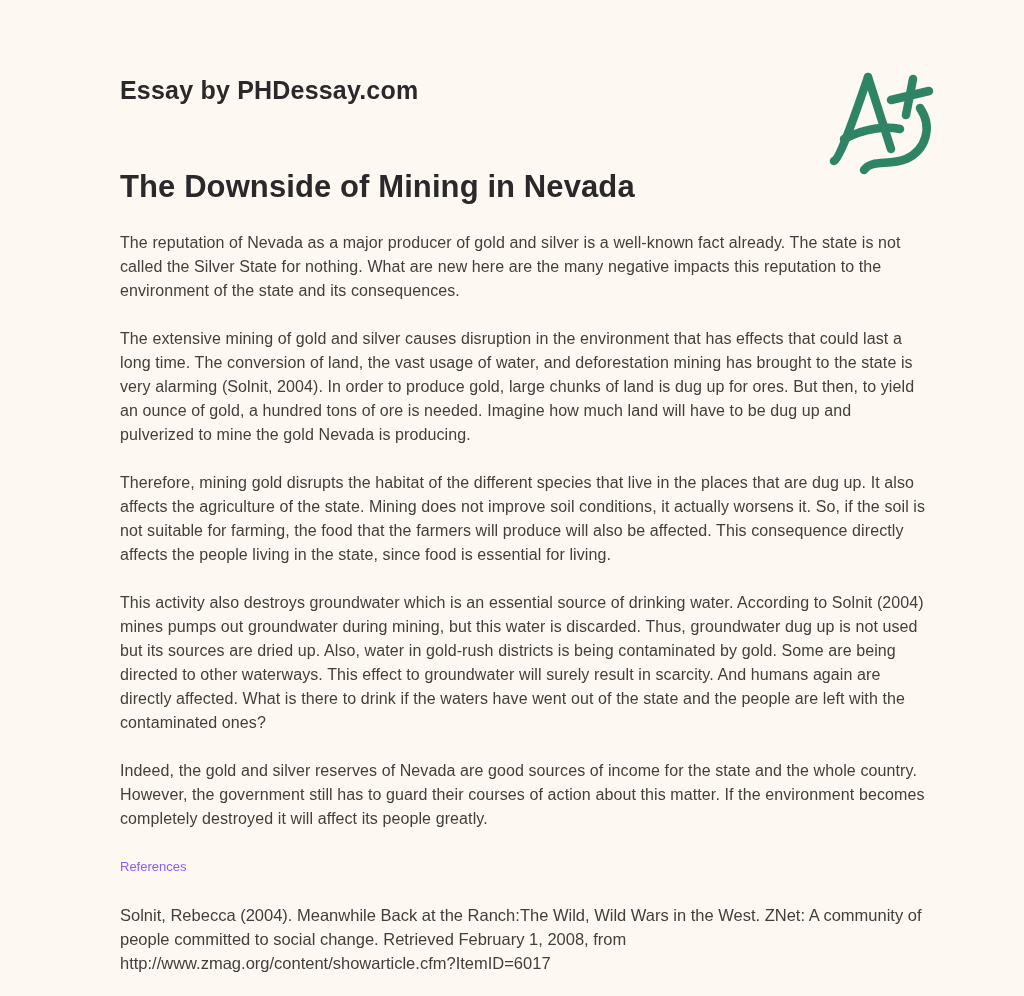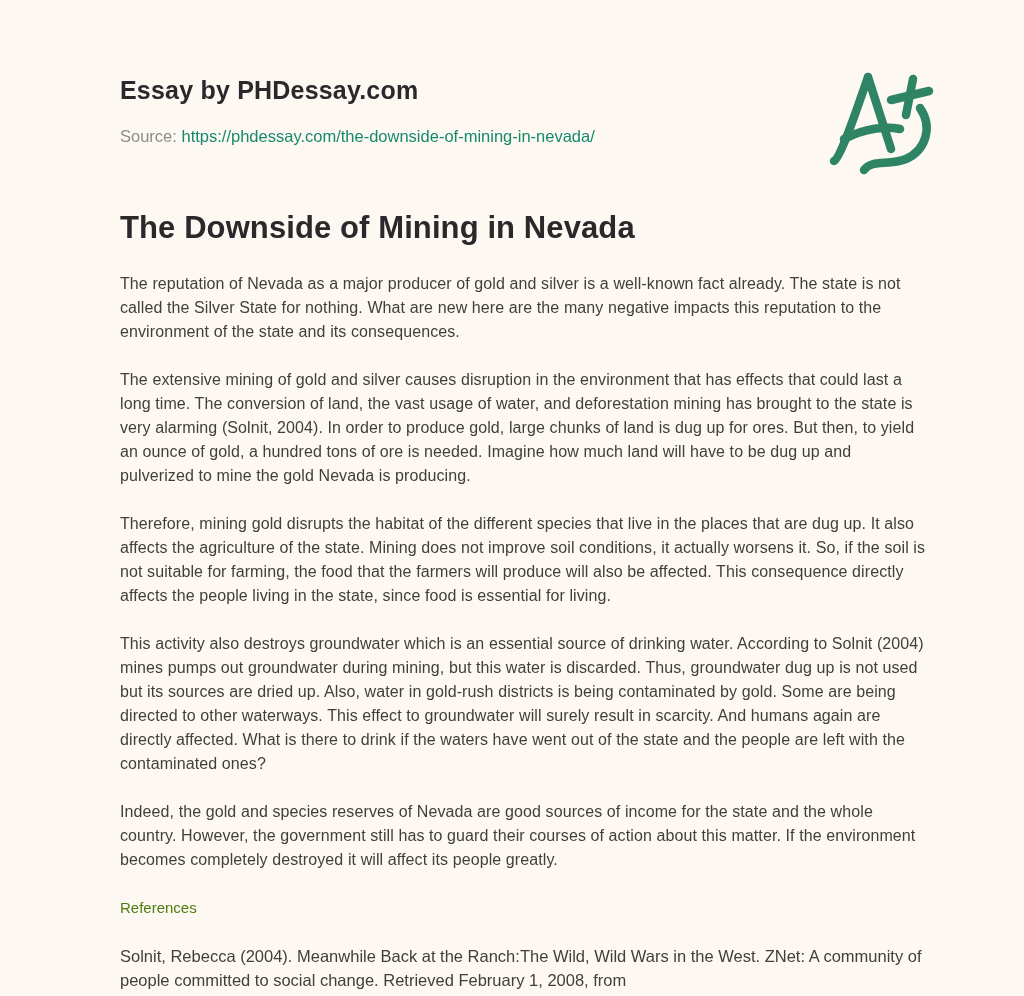--- a/index.html
+++ b/index.html
@@ -55,45 +55,41 @@
     margin-top: 26px;
   }
   .essay-body p {
     font-size: 16px;
     line-height: 24px;
     margin-bottom: 24px;
     color: #413E3C;
     letter-spacing: 0.1px;
   }
   .references-heading {
-    font-size: 15px;
+    font-size: 13px;
     line-height: 24px;
     font-weight: 400;
-    color: #4d7c0f;
+    color: #8b5cf6;
     margin-bottom: 24px;
   }
   .reference-entry {
     font-size: 16.5px;
     line-height: 24px;
     color: #413E3C;
     word-break: break-word;
   }
 </style>
 </head>
 <body>
 
 <div class="page">
 
   <div class="site-header">
     <div class="site-title">Essay by PHDessay.com</div>
 
-    <div class="source-line">
-      <span>Source:</span>
-      <a class="source-link">https://phdessay.com/the-downside-of-mining-in-nevada/</a>
-    </div>
 
     <div class="logo">
       <svg viewBox="0 0 122 114" fill="none" xmlns="http://www.w3.org/2000/svg">
         <g stroke="#2E8465" stroke-width="8.5" stroke-linecap="round" fill="none">
 
           <path d="M14 99 C 20 96, 34 56, 48 15"></path>
 
           <path d="M48 15 L 71 87"></path>
 
           <path d="M24 77 C 45 66, 66 64, 80 67"></path>
@@ -108,20 +104,20 @@
     </div>
   </div>
 
   <h1 class="essay-title">The Downside of Mining in Nevada</h1>
 
   <div class="essay-body">
     <p>The reputation of Nevada as a major producer of gold and silver is a well-known fact already. The state is not called the Silver State for nothing. What are new here are the many negative impacts this reputation to the environment of the state and its consequences.</p>
     <p>The extensive mining of gold and silver causes disruption in the environment that has effects that could last a long time. The conversion of land, the vast usage of water, and deforestation mining has brought to the state is very alarming (Solnit, 2004). In order to produce gold, large chunks of land is dug up for ores. But then, to yield an ounce of gold, a hundred tons of ore is needed. Imagine how much land will have to be dug up and pulverized to mine the gold Nevada is producing.</p>
     <p>Therefore, mining gold disrupts the habitat of the different species that live in the places that are dug up. It also affects the agriculture of the state. Mining does not improve soil conditions, it actually worsens it. So, if the soil is not suitable for farming, the food that the farmers will produce will also be affected. This consequence directly affects the people living in the state, since food is essential for living.</p>
     <p>This activity also destroys groundwater which is an essential source of drinking water. According to Solnit (2004) mines pumps out groundwater during mining, but this water is discarded. Thus, groundwater dug up is not used but its sources are dried up. Also, water in gold-rush districts is being contaminated by gold. Some are being directed to other waterways. This effect to groundwater will surely result in scarcity. And humans again are directly affected. What is there to drink if the waters have went out of the state and the people are left with the contaminated ones?</p>
-    <p>Indeed, the gold and species reserves of Nevada are good sources of income for the state and the whole country. However, the government still has to guard their courses of action about this matter. If the environment becomes completely destroyed it will affect its people greatly.</p>
+    <p>Indeed, the gold and silver reserves of Nevada are good sources of income for the state and the whole country. However, the government still has to guard their courses of action about this matter. If the environment becomes completely destroyed it will affect its people greatly.</p>
 
     <div class="references-heading">References</div>
 
     <div class="reference-entry">Solnit, Rebecca (2004). Meanwhile Back at the Ranch:The Wild, Wild Wars in the West. ZNet: A community of people committed to social change. Retrieved February 1, 2008, from http://www.zmag.org/content/showarticle.cfm?ItemID=6017</div>
   </div>
 
 </div>
 
 </body></html>

